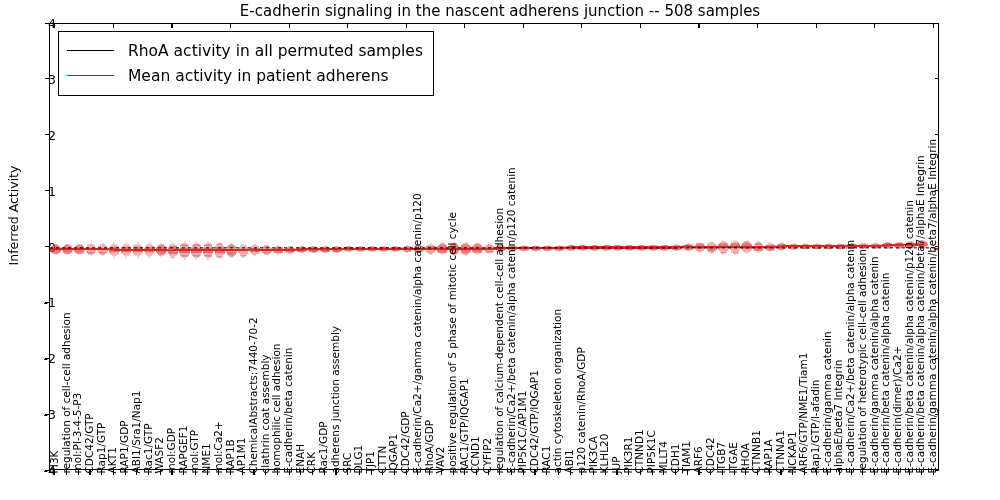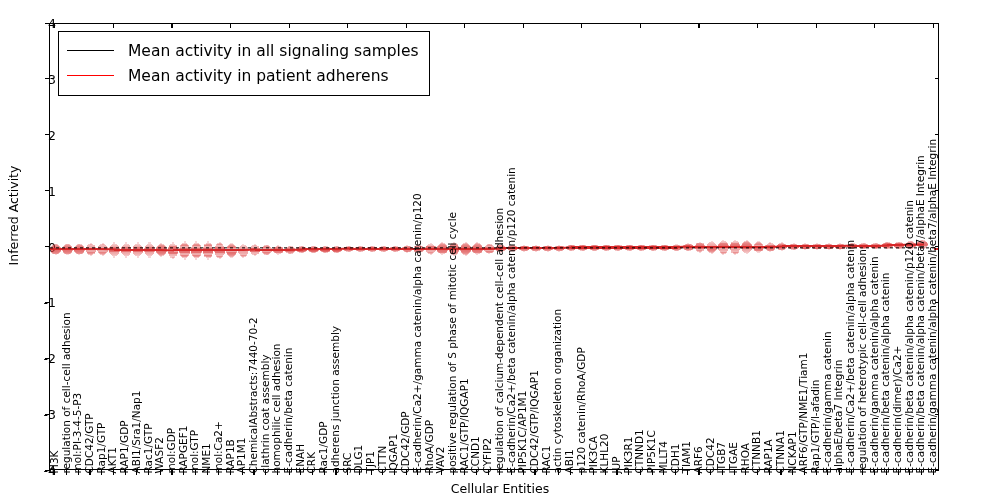--- a/index.html
+++ b/index.html
@@ -81,23 +81,23 @@
   .legend-row{display:flex;align-items:center;height:25px;}
   .legend-swatch{width:47px;height:0;border-top:1.6px solid #000;margin-right:14px;}
   .legend-swatch.red{border-top-color:#ff0000;}
   .legend-text{font-size:15.5px;color:#000;white-space:nowrap;}
 </style>
 </head>
 <body>
 
 <div id="figure">
 
+  <div id="chart-title">E-cadherin signaling in the nascent adherens junction -- 508 samples</div>
 
   <div id="ylabel">Inferred Activity</div>
-  <div id="xlabel">Cellular Entities</div>
 
   <div id="yaxis-ticks">
       <div class="ytick-label" style="top: 470px;">-4</div>
       <div class="ytick-mark" style="top: 469.5px;"></div>
       <div class="ytick-right" style="top: 469.5px;"></div>
       <div class="ytick-label" style="top: 414.125px;">-3</div>
       <div class="ytick-mark" style="top: 413.625px;"></div>
       <div class="ytick-right" style="top: 413.625px;"></div>
       <div class="ytick-label" style="top: 358.25px;">-2</div>
       <div class="ytick-mark" style="top: 357.75px;"></div>
@@ -1502,21 +1502,21 @@
       <div class="cat-label" style="left: 890.303px; bottom: 27px;">E-cadherin/beta catenin/alpha catenin</div>
       <div class="cat-label" style="left: 902.013px; bottom: 27px;">E-cadherin(dimer)/Ca2+</div>
       <div class="cat-label" style="left: 913.724px; bottom: 27px;">E-cadherin/beta catenin/alpha catenin/p120 catenin</div>
       <div class="cat-label" style="left: 925.434px; bottom: 27px;">E-cadherin/beta catenin/alpha catenin/beta7/alphaE Integrin</div>
       <div class="cat-label" style="left: 937.145px; bottom: 27px;">E-cadherin/gamma catenin/alpha catenin/beta7/alphaE Integrin</div>
     </div>
 
   <div id="legend">
     <div class="legend-row">
       <span class="legend-swatch"></span>
-      <span class="legend-text">Mean activity in all signaling samples</span>
+      <span class="legend-text">RhoA activity in all permuted samples</span>
     </div>
     <div class="legend-row">
       <span class="legend-swatch red"></span>
       <span class="legend-text">Mean activity in patient adherens</span>
     </div>
   </div>
 
 </div>
 
 </body></html>

